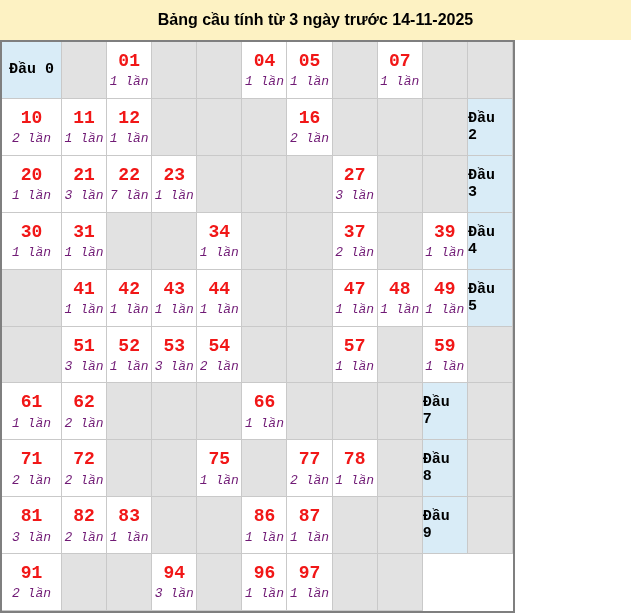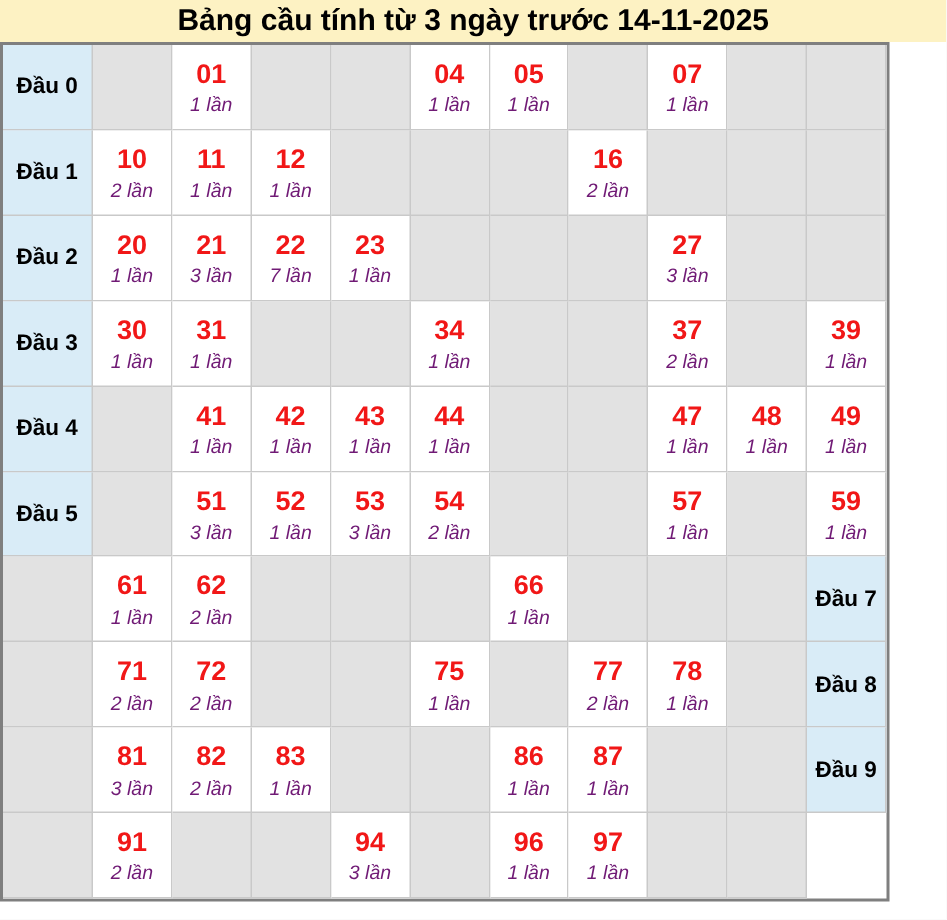--- a/index.html
+++ b/index.html
@@ -18,36 +18,37 @@
     background: #f2f2f2;
   }
   .wrap {
     width: 631px;
     height: 613px;
     overflow: hidden;
     background: #fff;
   }
   .title-bar {
     width: 631px;
-    height: 28px;
+    height: 40px;
     background: var(--title-bg);
     display: flex;
     align-items: center;
     justify-content: center;
     font-weight: bold;
-    font-size: 20px;
+    font-size: 16px;
     color: #000;
   }
   .bridge-table {
-    width: 593px;
+    width: 515px;
     height: 573px;
     border: 2px solid var(--outer-border);
     display: grid;
     grid-template-columns: 60px repeat(10, 1fr);
     grid-template-rows: repeat(10, 1fr);
+    font-family: Liberation Mono, monospace;
   }
   .cell {
     border-right: 1px solid var(--grid-line);
     border-bottom: 1px solid var(--grid-line);
     display: flex;
     flex-direction: column;
     align-items: center;
     justify-content: center;
     overflow: hidden;
   }
@@ -94,21 +95,20 @@
         <div class="num">05</div>
         <div class="cnt">1 lần</div>
       </div>
       <div class="cell empty"></div>
       <div class="cell filled">
         <div class="num">07</div>
         <div class="cnt">1 lần</div>
       </div>
       <div class="cell empty"></div>
       <div class="cell empty"></div>
-      <div class="cell label-cell">Đầu 1</div>
       <div class="cell filled">
         <div class="num">10</div>
         <div class="cnt">2 lần</div>
       </div>
       <div class="cell filled">
         <div class="num">11</div>
         <div class="cnt">1 lần</div>
       </div>
       <div class="cell filled">
         <div class="num">12</div>

